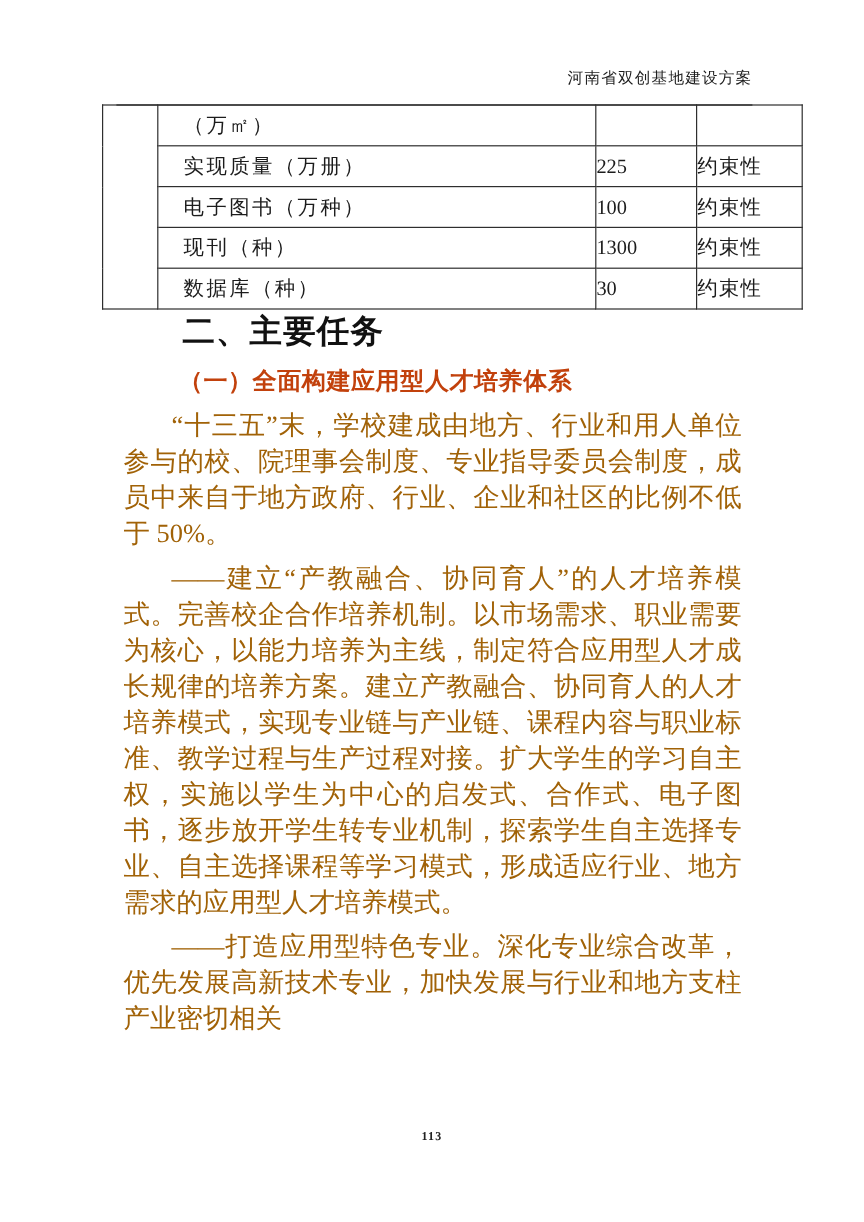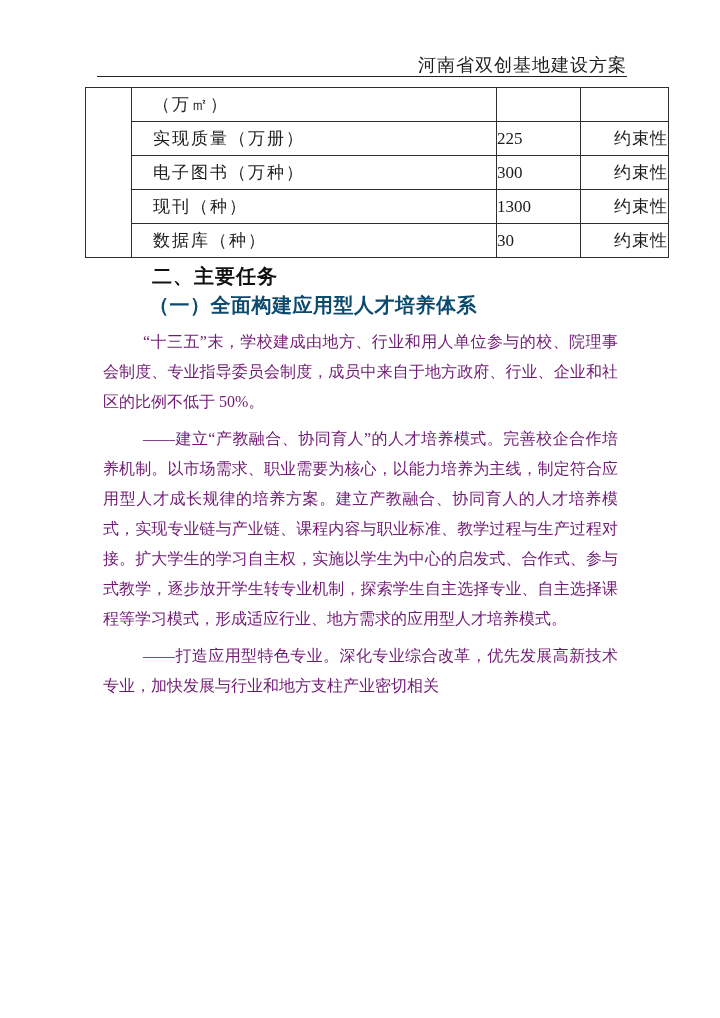--- a/index.html
+++ b/index.html
@@ -17,23 +17,23 @@
     overflow: hidden;
   }
 
   
   .header {
     position: absolute;
     left: 97px;
     top: 57px;
     width: 530px;
     text-align: right;
-    font-size: 18px;
+    font-size: 13px;
     line-height: 16px;
-    padding-bottom: 3px;
+    padding-bottom: 14px;
     border-bottom: 1px solid #222222;
     letter-spacing: 1px;
   }
 
   
   .indicators {
     position: absolute;
     left: 85px;
     top: 87px;
     border-collapse: collapse;
@@ -55,59 +55,59 @@
     text-align: left;
     padding-left: 21px;
     letter-spacing: 2px;
   }
   .indicators td.val {
     width: 83px;
     text-align: left;
   }
   .indicators td.att {
     width: 87px;
-    text-align: right;
+    text-align: left;
     letter-spacing: 1px;
     font-family: Liberation Mono, monospace;
   }
 
   
   .content {
     position: absolute;
     left: 103px;
     top: 262px;
     width: 515px;
   }
   .sec-heading {
     margin: 0;
     font-family: "Liberation Sans", sans-serif;
-    font-size: 20px;
+    font-size: 27px;
     font-weight: bold;
     line-height: 28px;
     text-indent: 49px;
     letter-spacing: 1px;
     color: #111111;
   }
   .sub-heading {
-    margin: 0 0 0 0;
+    margin: 13px 0 0 0;
     font-size: 20px;
     font-weight: bold;
     line-height: 30px;
     text-indent: 46px;
     letter-spacing: 0.5px;
-    color: #0c4a6e;
+    color: #c2410c;
   }
   .content p {
     margin: 7px 0 0 0;
-    font-size: 16px;
+    font-size: 22px;
     line-height: 30px;
     text-indent: 40px;
     text-align: justify;
     text-justify: inter-character;
-    color: #701a75;
+    color: #a16207;
   }
 
   
   .footer {
     position: absolute;
     left: 0;
     top: 942px;
     width: 720px;
     text-align: center;
     font-size: 10px;
@@ -133,38 +133,41 @@
         <td class="val"></td>
         <td class="att"></td>
       </tr>
       <tr>
         <td class="lbl">实现质量（万册）</td>
         <td class="val">225</td>
         <td class="att">约束性</td>
       </tr>
       <tr>
         <td class="lbl">电子图书（万种）</td>
-        <td class="val">300</td>
+        <td class="val">100</td>
         <td class="att">约束性</td>
       </tr>
       <tr>
         <td class="lbl">现刊（种）</td>
         <td class="val">1300</td>
         <td class="att">约束性</td>
       </tr>
       <tr>
         <td class="lbl">数据库（种）</td>
         <td class="val">30</td>
         <td class="att">约束性</td>
       </tr>
     </tbody>
   </table>
 
   <div class="content">
     <h2 class="sec-heading">二、主要任务</h2>
     <h3 class="sub-heading">（一）全面构建应用型人才培养体系</h3>
     <p>“十三五”末，学校建成由地方、行业和用人单位参与的校、院理事会制度、专业指导委员会制度，成员中来自于地方政府、行业、企业和社区的比例不低于 50%。</p>
-    <p>——建立“产教融合、协同育人”的人才培养模式。完善校企合作培养机制。以市场需求、职业需要为核心，以能力培养为主线，制定符合应用型人才成长规律的培养方案。建立产教融合、协同育人的人才培养模式，实现专业链与产业链、课程内容与职业标准、教学过程与生产过程对接。扩大学生的学习自主权，实施以学生为中心的启发式、合作式、参与式教学，逐步放开学生转专业机制，探索学生自主选择专业、自主选择课程等学习模式，形成适应行业、地方需求的应用型人才培养模式。</p>
+    <p>——建立“产教融合、协同育人”的人才培养模式。完善校企合作培养机制。以市场需求、职业需要为核心，以能力培养为主线，制定符合应用型人才成长规律的培养方案。建立产教融合、协同育人的人才培养模式，实现专业链与产业链、课程内容与职业标准、教学过程与生产过程对接。扩大学生的学习自主权，实施以学生为中心的启发式、合作式、电子图书，逐步放开学生转专业机制，探索学生自主选择专业、自主选择课程等学习模式，形成适应行业、地方需求的应用型人才培养模式。</p>
     <p>——打造应用型特色专业。深化专业综合改革，优先发展高新技术专业，加快发展与行业和地方支柱产业密切相关</p>
   </div>
 
+  <div class="footer">
+    <span>113</span>
+  </div>
 
 </div>
 
 </body></html>

